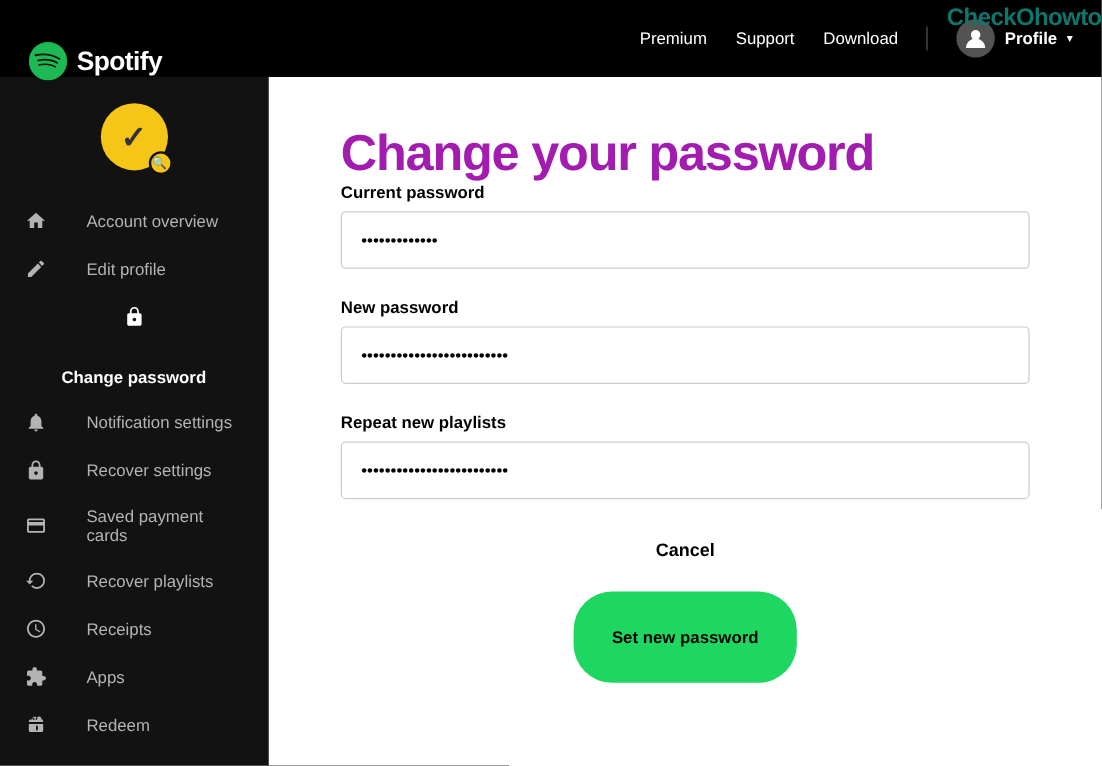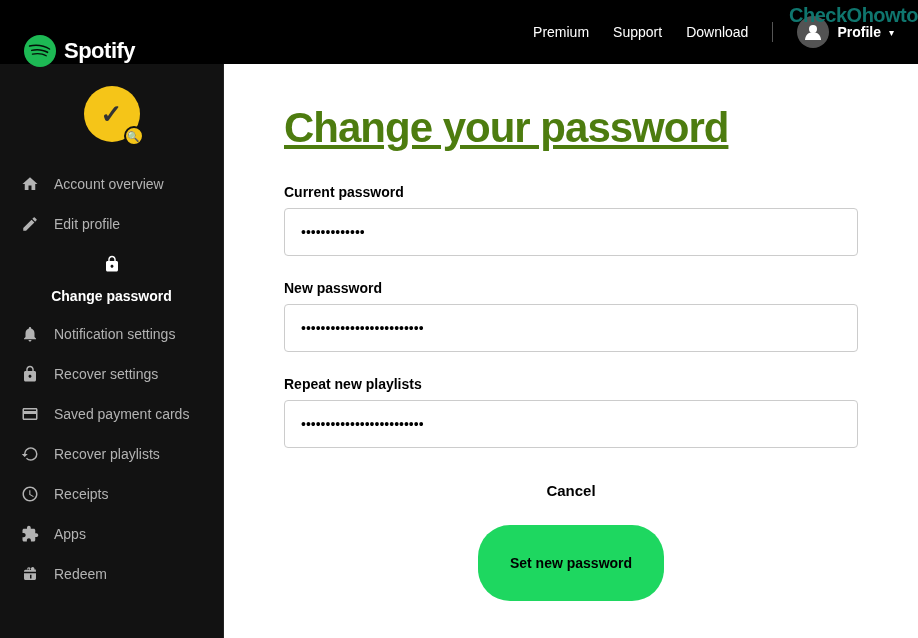--- a/index.html
+++ b/index.html
@@ -44,40 +44,40 @@
     }
     .sidebar-logo { width: 60px; height: 60px; margin-bottom: 20px; display: flex; align-items: center; justify-content: center; }
     .check-icon { width: 56px; height: 56px; border-radius: 50%; background: #f5c518; display: flex; align-items: center; justify-content: center; position: relative; }
     .check-icon::after { content: '✓'; font-size: 26px; color: #333; font-weight: 900; }
     .magnify { position: absolute; bottom: -4px; right: -4px; width: 20px; height: 20px; border-radius: 50%; background: #f5c518; border: 2px solid #121212; display: flex; align-items: center; justify-content: center; font-size: 10px; color: #333; }
 
     .sidebar-nav { width: 100%; }
     .sidebar-item {
       display: flex;
       align-items: center;
-      gap: 14px;
+      gap: 32px;
       padding: 10px 20px;
       cursor: pointer;
       color: #b3b3b3;
       font-size: 14px;
       font-weight: 400;
       text-decoration: none;
     }
     .sidebar-item.active { color: #fff; font-weight: 700; flex-direction: column; }
     .sidebar-item-icon { width: 20px; height: 20px; display: flex; align-items: center; justify-content: center; flex-shrink: 0; }
 
     
     .content {
       flex: 1;
       background: #fff;
       color: #000;
       padding: 40px 60px;
       overflow-y: auto;
     }
-    .page-title { font-size: 42px; font-weight: 900; color: #4d7c0f; margin-bottom: 32px; letter-spacing: -1px; text-decoration: underline; }
+    .page-title { font-size: 42px; font-weight: 900; color: #a21caf; letter-spacing: -1px; }
 
     .form-group { margin-bottom: 24px; }
     .form-label { font-size: 14px; font-weight: 700; color: #000; margin-bottom: 8px; display: block; }
     .form-input {
       width: 100%;
       max-width: 620px;
       height: 48px;
       border: 1px solid #ccc;
       border-radius: 4px;
       padding: 0 16px;

